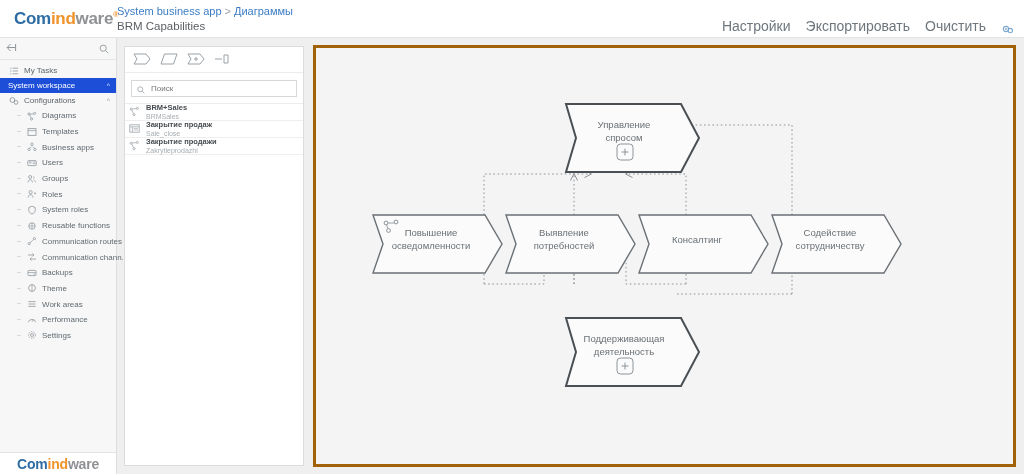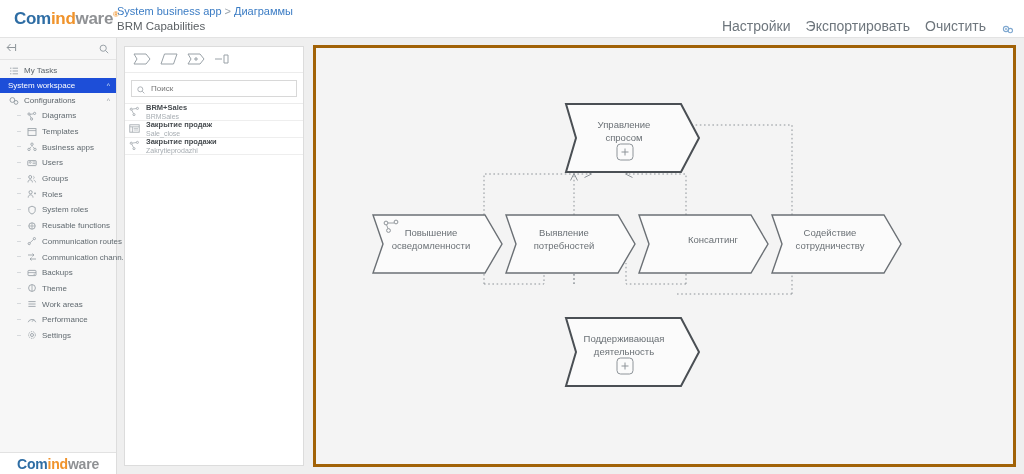--- a/index.html
+++ b/index.html
@@ -484,20 +484,20 @@
         <path d="M309 314.5 v7 M305.5 318 h7" stroke="#8e9499" stroke-width="1"></path>
       </g>
     </svg>
 
     <div class="node-label" style="left:248px; top:70px; width:120px;">Управление
 спросом</div>
     <div class="node-label" style="left:55px; top:178px; width:120px;">Повышение
 осведомленности</div>
     <div class="node-label" style="left:188px; top:178px; width:120px;">Выявление
 потребностей</div>
-    <div class="node-label" style="left:302px; top:185px; width:120px;text-align:right;">Консалтинг</div>
+    <div class="node-label" style="left:321px; top:185px; width:120px;">Консалтинг</div>
     <div class="node-label" style="left:454px; top:178px; width:120px;">Содействие
 сотрудничеству</div>
     <div class="node-label" style="left:248px; top:284px; width:120px;">Поддерживающая
 деятельность</div>
   </div>
 
 </div>
 
 </body></html>

